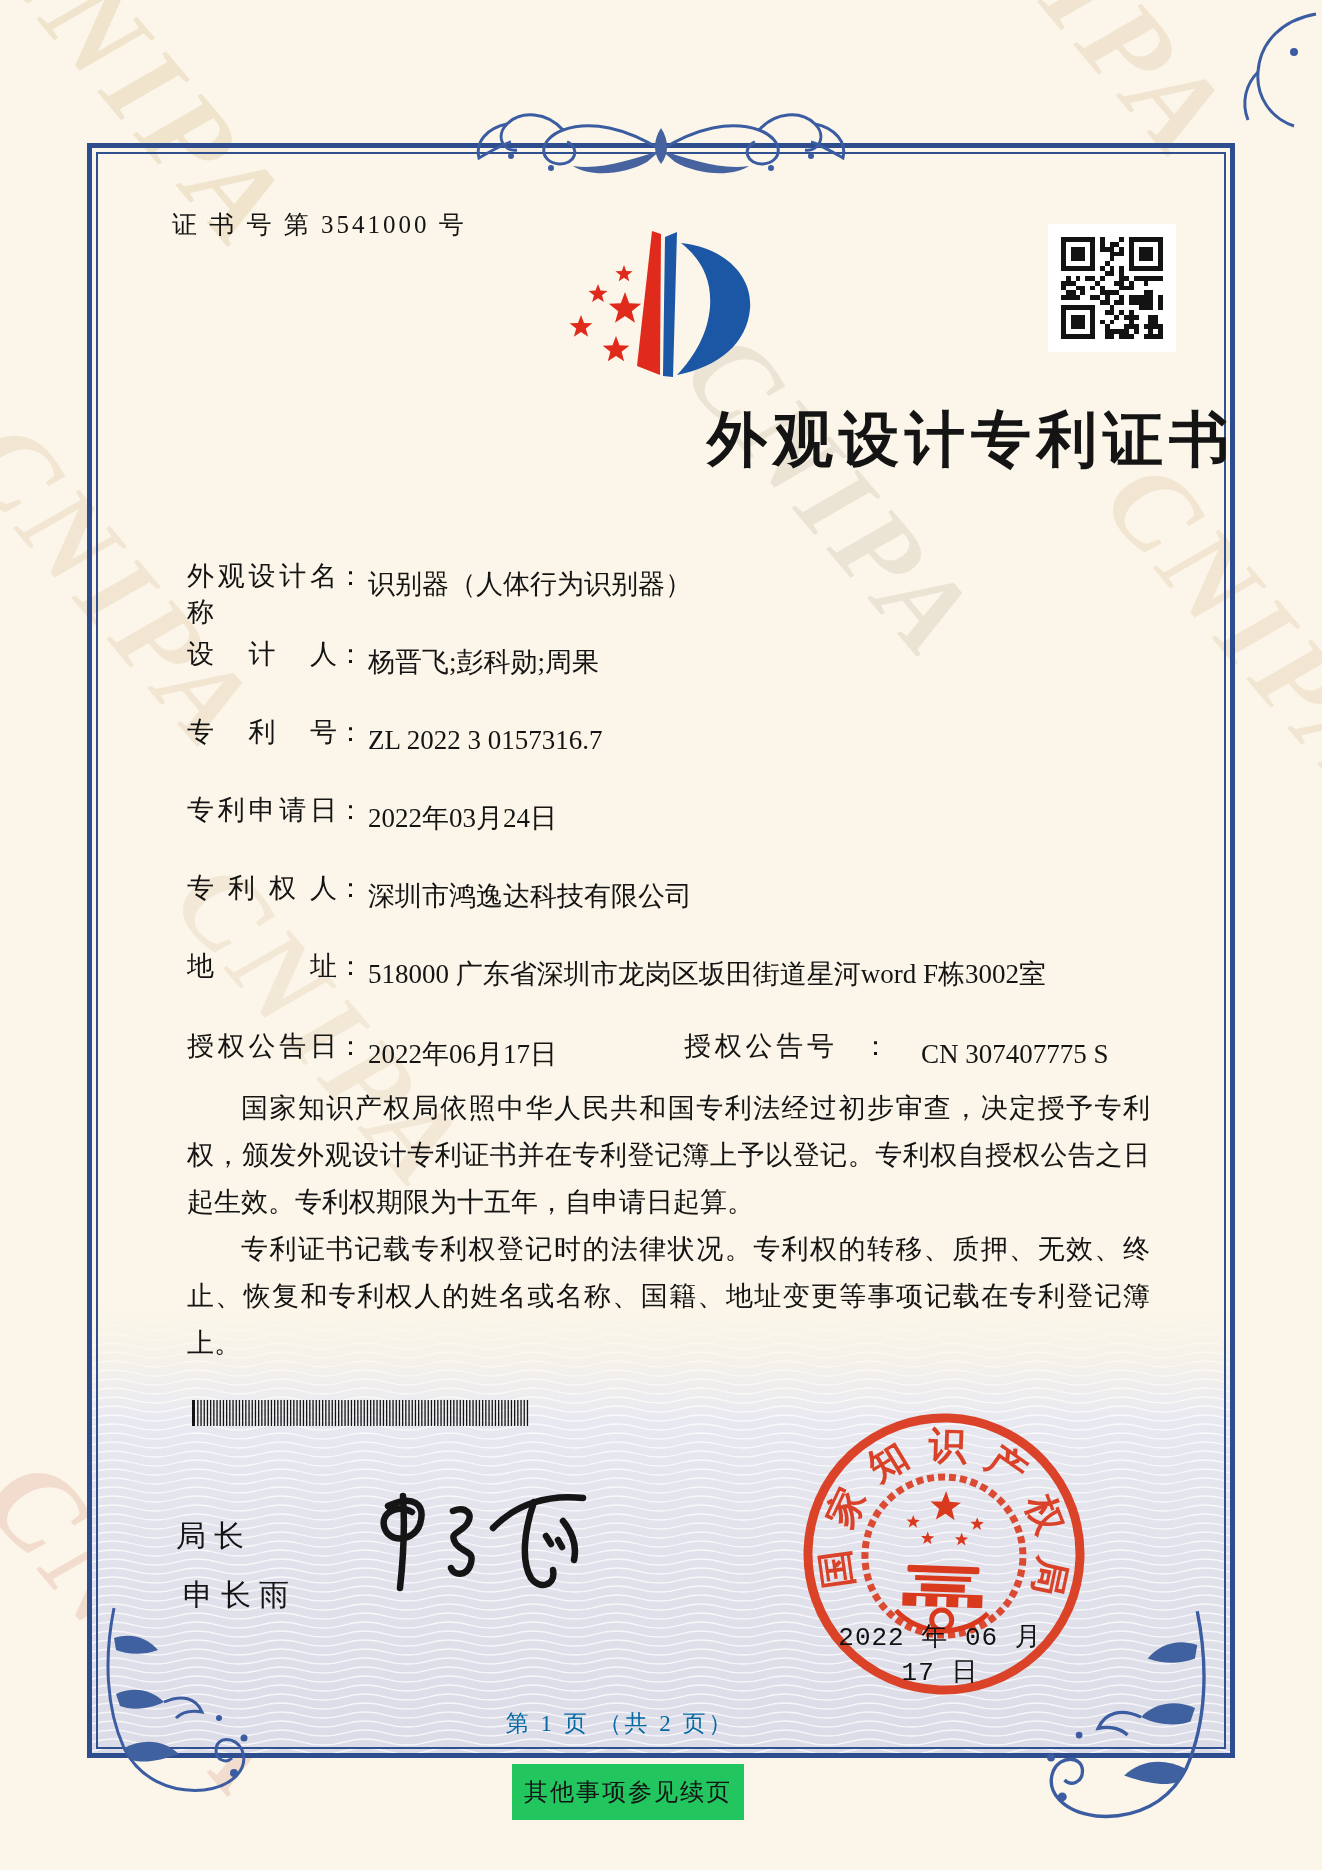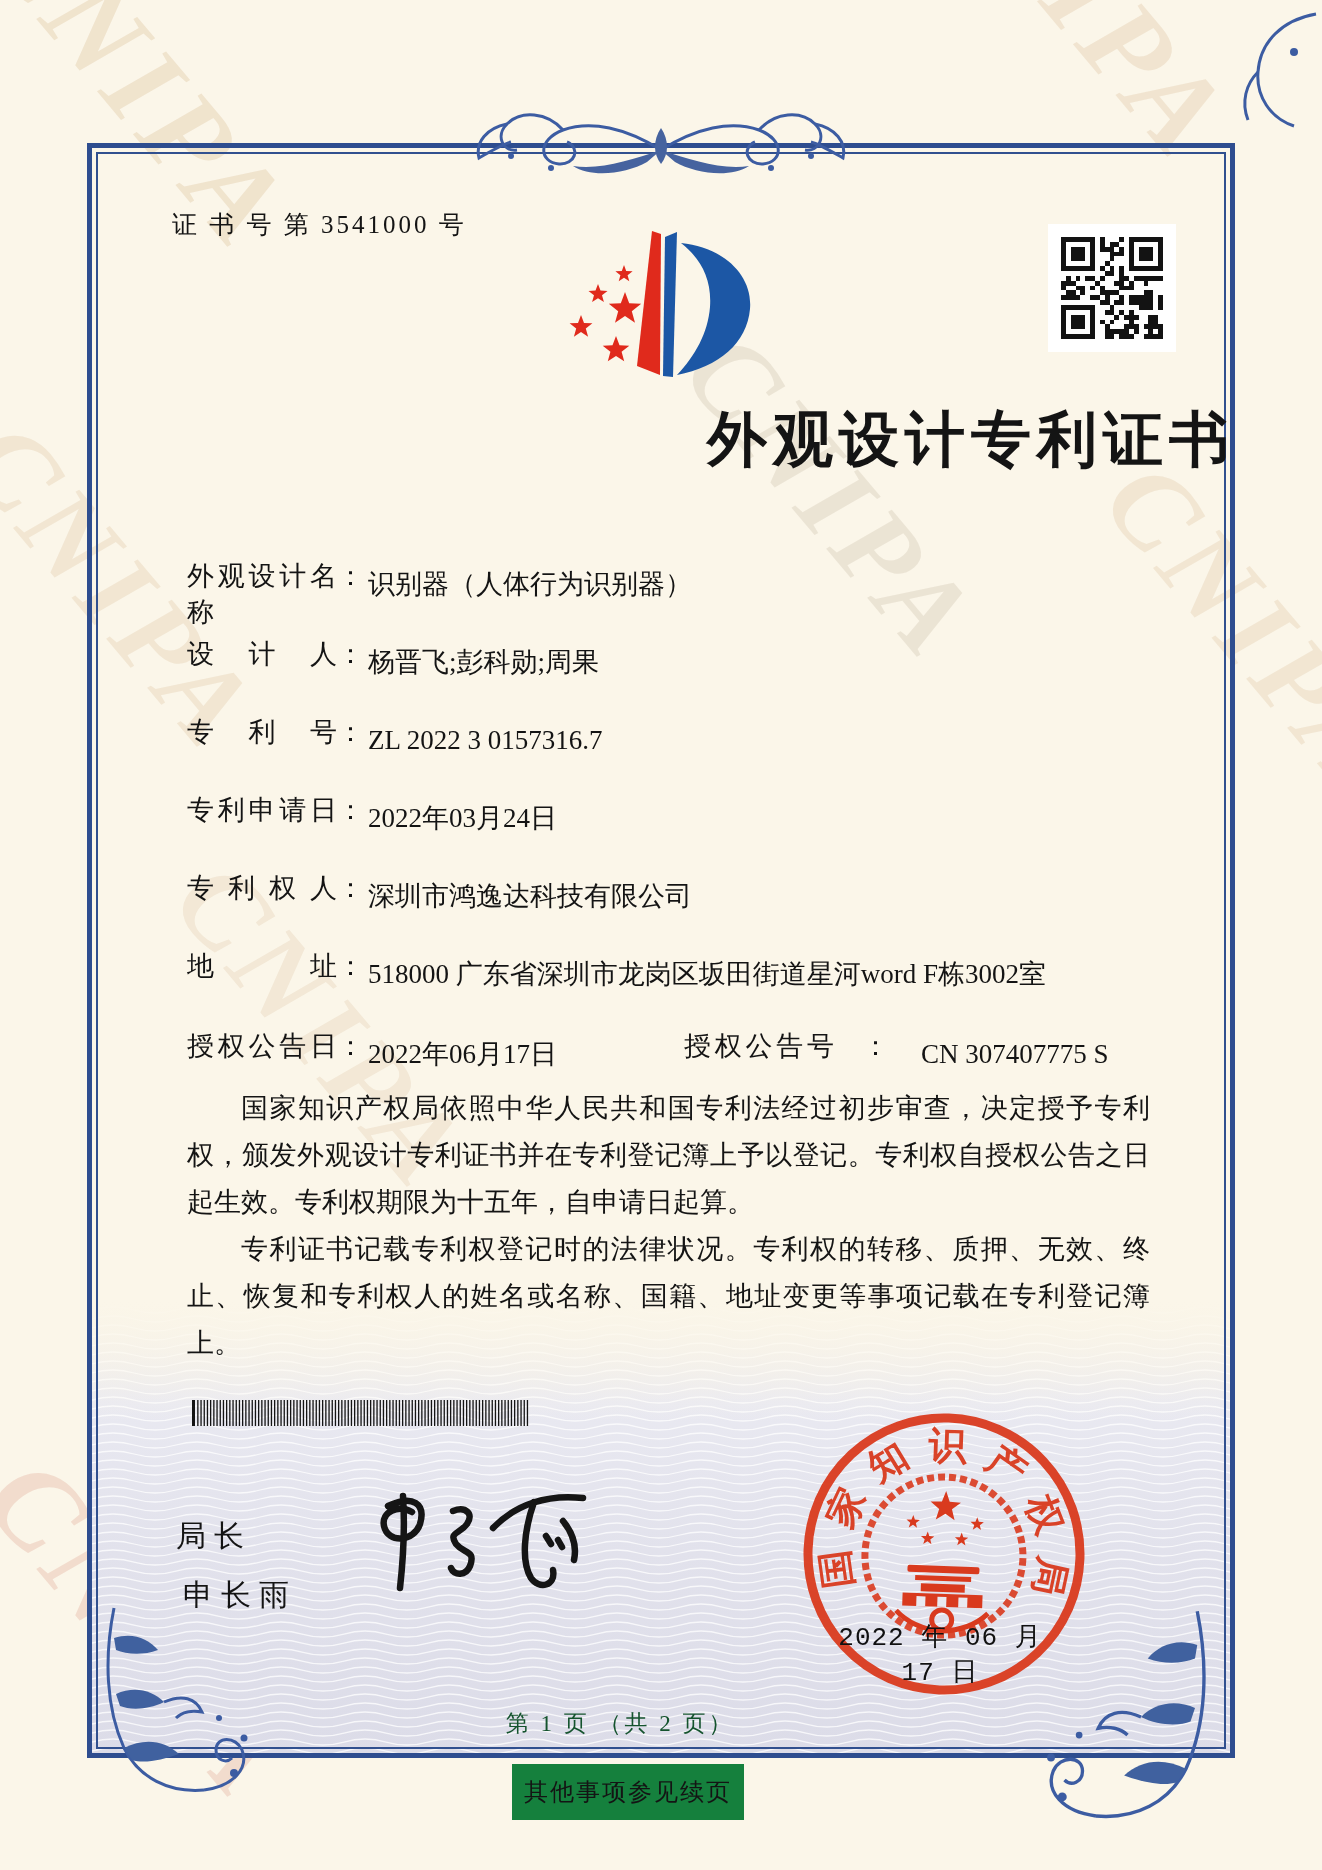--- a/index.html
+++ b/index.html
@@ -33,22 +33,22 @@
   
   #paras{left:187px;top:1085px;width:963px;font-size:27px;line-height:47px;text-align:justify;}
   #paras p{margin:0;text-indent:2em;}
   
   #barcode-wrap{left:190px;top:1400px;}
   #signer-title{left:176px;top:1516px;font-size:30px;letter-spacing:8px;}
   #signer-name{left:183px;top:1575px;font-size:30px;letter-spacing:8px;}
   #seal-wrap{left:798px;top:1408px;width:292px;height:292px;transform:rotate(2deg);}
   .sealchar{position:absolute;left:50%;top:50%;font-size:38px;font-weight:bold;color:#d93a1e;opacity:.95;}
   #seal-date{left:828px;top:1619px;width:224px;text-align:center;font-size:26px;letter-spacing:1px;color:#111;font-family:Liberation Mono, monospace;}
-  #page-info{left:400px;top:1708px;width:440px;text-align:center;font-size:23px;letter-spacing:3px;color:#14532d;}
-  #foot-note{left:512px;top:1764px;width:232px;height:56px;background:#15803d;text-align:center;
+  #page-info{left:400px;top:1708px;width:440px;text-align:center;font-size:23px;letter-spacing:3px;color:#0369a1;}
+  #foot-note{left:512px;top:1764px;width:232px;height:56px;background:#22c55e;text-align:center;
              line-height:56px;font-size:24px;letter-spacing:2px;}
   #qr-box{left:1048px;top:224px;width:128px;height:128px;background:#ffffff;}
   #qr-box svg{position:absolute;left:13px;top:13px;}
 </style>
 </head>
 <body>
 
 <div id="page">
 
   <div class="wm" style="left:-60px;top:10px;font-size:120px;color:rgba(214,184,144,.30);">CNIPA</div>

